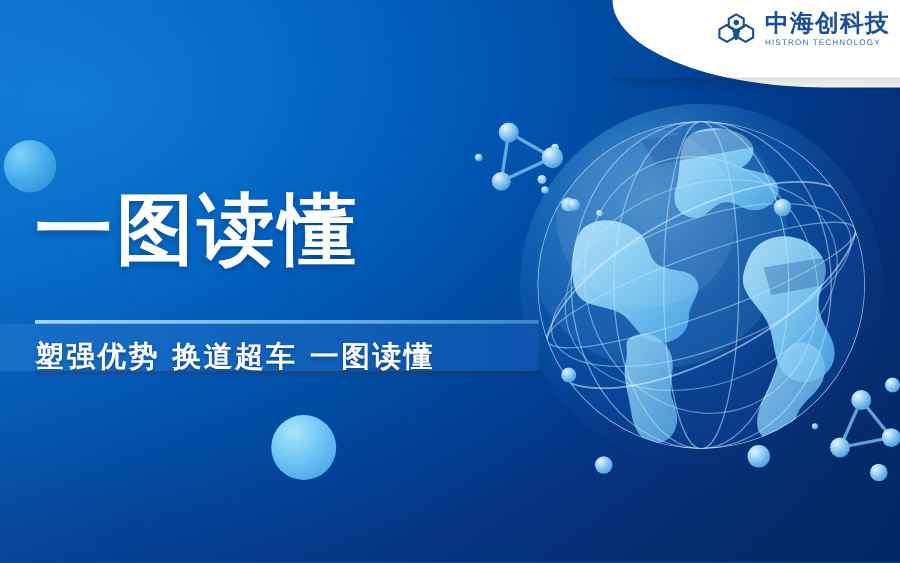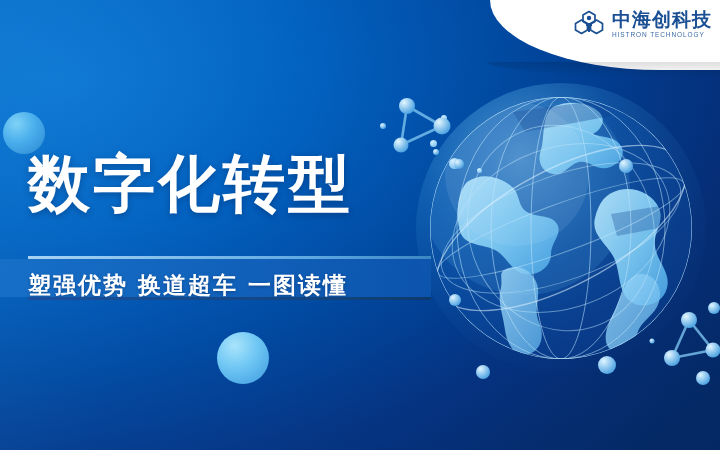--- a/index.html
+++ b/index.html
@@ -286,21 +286,21 @@
       </g>
       <circle cx="41" cy="42" r="8" fill="url(#nB)"></circle>
       <circle cx="65" cy="72" r="7.5" fill="url(#nB)"></circle>
       <circle cx="24" cy="80" r="8" fill="url(#nB)"></circle>
       <circle cx="66" cy="30" r="6" fill="url(#nB)"></circle>
       <circle cx="4" cy="63" r="2.5" fill="url(#nB)"></circle>
     </svg>
   </div>
 
   <div class="headline">
-    <h1>数字化转型</h1>
+    <h1>一图读懂</h1>
   </div>
 
   <div class="sub-band"></div>
   <div class="sub-rule-top"></div>
   <div class="sub-band-text">
     <span>塑强优势  换道超车  一图读懂</span>
   </div>
   <div class="sub-rule-bottom"></div>
 
   <div class="logo-curve2"></div>

